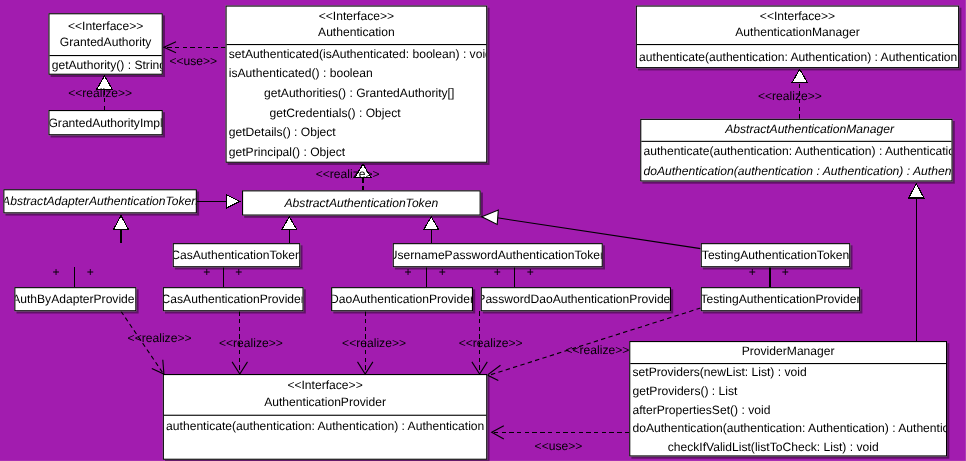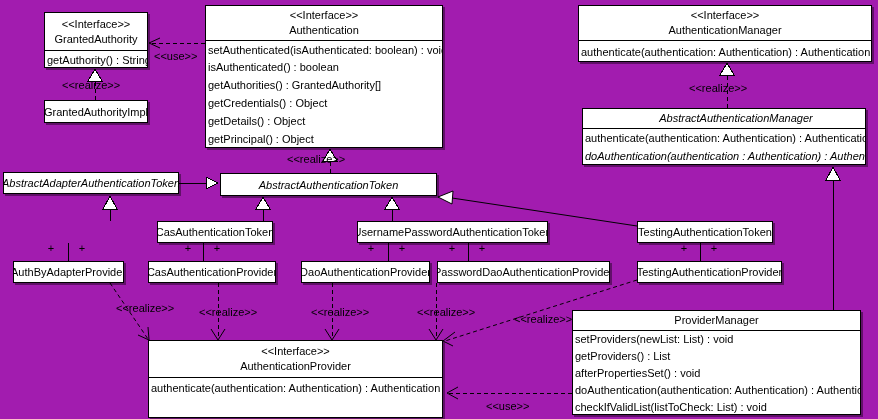--- a/index.html
+++ b/index.html
@@ -126,22 +126,22 @@
     <div class="name-only">GrantedAuthorityImpl</div>
   </div>
 
   <div class="uml-box" style="left:205px;top:5px;width:238px;height:143px;">
     <div class="hdr" style="height:34px;">
       <div class="stereo">&lt;&lt;Interface&gt;&gt;</div>
       <div class="cname">Authentication</div>
     </div>
     <div class="m sep" style="height:17px;">setAuthenticated(isAuthenticated: boolean) : void</div>
     <div class="m" style="height:18px;">isAuthenticated() : boolean</div>
-    <div class="m" style="height:18px;">getAuthorities() : GrantedAuthority[]</div>
-    <div class="m" style="height:18px;">getCredentials() : Object</div>
+    <div class="m" style="height:18px;margin-left:32px;">getAuthorities() : GrantedAuthority[]</div>
+    <div class="m" style="height:18px;margin-left:37px;">getCredentials() : Object</div>
     <div class="m" style="height:18px;">getDetails() : Object</div>
     <div class="m" style="height:18px;">getPrincipal() : Object</div>
   </div>
 
   <div class="uml-box" style="left:578px;top:5px;width:294px;height:57px;">
     <div class="hdr" style="height:34px;">
       <div class="stereo">&lt;&lt;Interface&gt;&gt;</div>
       <div class="cname">AuthenticationManager</div>
     </div>
     <div class="m sep" style="height:21px;">authenticate(authentication: Authentication) : Authentication</div>
@@ -198,21 +198,21 @@
   </div>
 
   <div class="uml-box" style="left:572px;top:310px;width:289px;height:105px;">
     <div class="hdr" style="height:19px;">
       <div class="cname">ProviderManager</div>
     </div>
     <div class="m sep" style="height:16px;">setProviders(newList: List) : void</div>
     <div class="m" style="height:17px;">getProviders() : List</div>
     <div class="m" style="height:17px;">afterPropertiesSet() : void</div>
     <div class="m" style="height:17px;">doAuthentication(authentication: Authentication) : Authentication</div>
-    <div class="m" style="height:17px;">checkIfValidList(listToCheck: List) : void</div>
+    <div class="m" style="height:17px;margin-left:32px;">checkIfValidList(listToCheck: List) : void</div>
   </div>
 
   <div class="stereo-lbl" style="left:154px;top:50px;">&lt;&lt;use&gt;&gt;</div>
   <div class="stereo-lbl" style="left:62px;top:79px;">&lt;&lt;realize&gt;&gt;</div>
   <div class="stereo-lbl" style="left:287px;top:153px;">&lt;&lt;realize&gt;&gt;</div>
   <div class="stereo-lbl" style="left:689px;top:82px;">&lt;&lt;realize&gt;&gt;</div>
   <div class="stereo-lbl" style="left:116px;top:302px;">&lt;&lt;realize&gt;&gt;</div>
   <div class="stereo-lbl" style="left:199px;top:306px;">&lt;&lt;realize&gt;&gt;</div>
   <div class="stereo-lbl" style="left:311px;top:306px;">&lt;&lt;realize&gt;&gt;</div>
   <div class="stereo-lbl" style="left:417px;top:306px;">&lt;&lt;realize&gt;&gt;</div>

